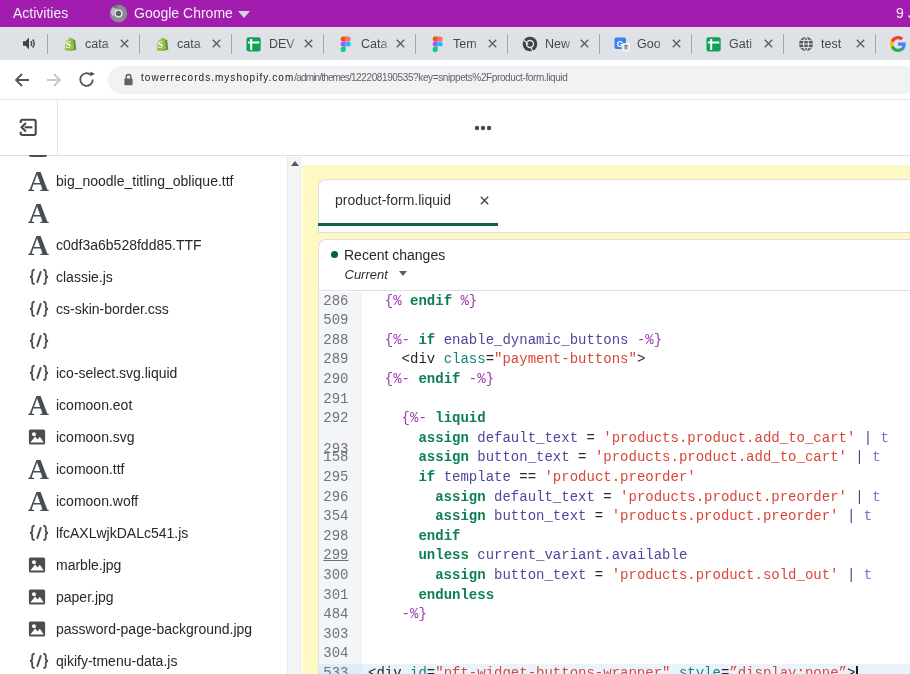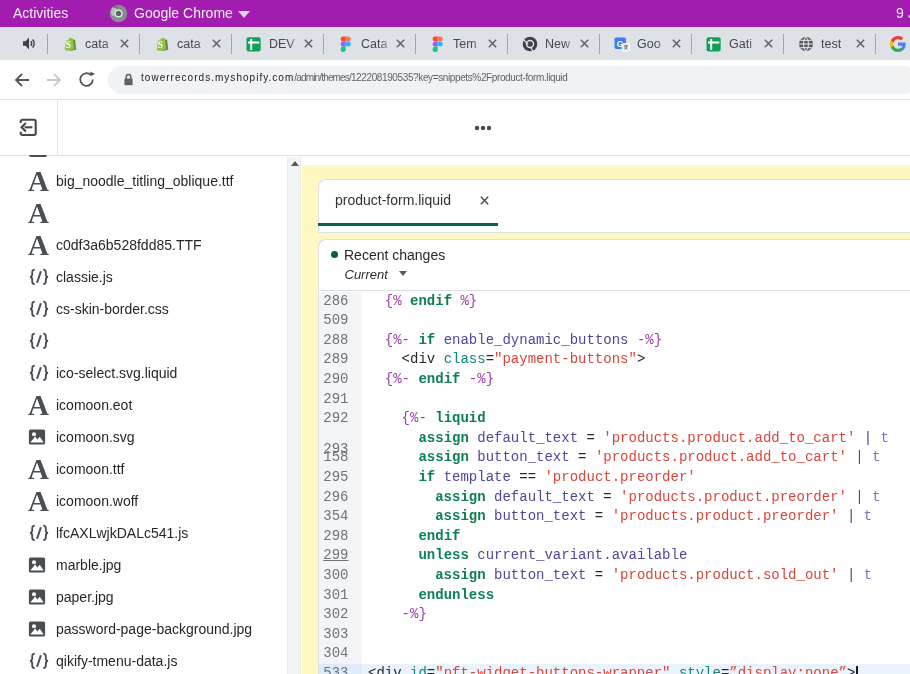--- a/index.html
+++ b/index.html
@@ -427,21 +427,21 @@
               <div class="gl" style="top:117.6px;">292</div>
               <div class="gl" style="top:137.2px;margin-top:11px;">293</div>
               <div class="gl" style="top:156.8px;">158</div>
               <div class="gl" style="top:176.4px;">295</div>
               <div class="gl" style="top:196.0px;">296</div>
               <div class="gl" style="top:215.6px;">354</div>
               <div class="gl" style="top:235.2px;">298</div>
               <div class="gl" style="top:254.8px;text-decoration:underline;">299</div>
               <div class="gl" style="top:274.4px;">300</div>
               <div class="gl" style="top:294.0px;">301</div>
-              <div class="gl" style="top:313.6px;">302</div>
+              <div class="gl" style="top:313.6px;">484</div>
               <div class="gl" style="top:333.2px;">303</div>
               <div class="gl" style="top:352.8px;">304</div>
               <div class="hl-g" style="top:372.4px;"></div>
               <div class="gl" style="top:372.4px;">533</div>
             </div>
           <div id="codearea">
               <div class="cl" style="top:0.0px;">  <span class="cp">{%</span> <span class="ck">endif</span> <span class="cp">%}</span></div>
               <div class="cl" style="top:19.6px;"></div>
               <div class="cl" style="top:39.2px;">  <span class="cp">{%-</span> <span class="ck">if</span> <span class="cv">enable_dynamic_buttons</span> <span class="cp">-%}</span></div>
               <div class="cl" style="top:58.8px;">    &lt;div <span class="ca">class</span>=<span class="cs">"payment-buttons"</span>&gt;</div>

